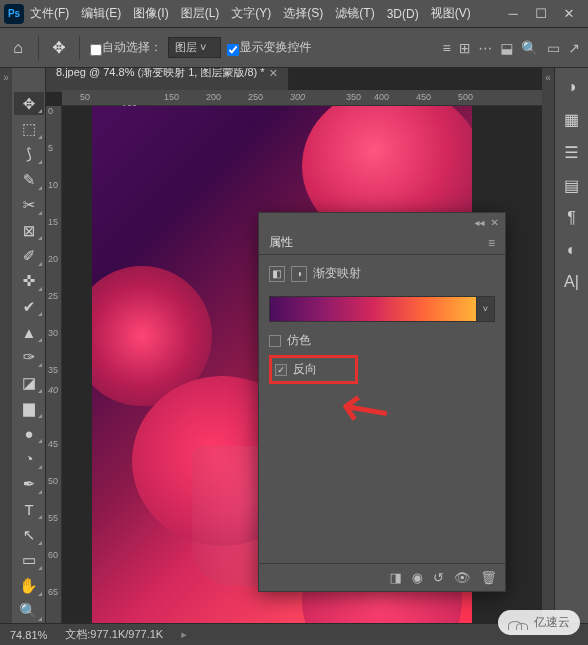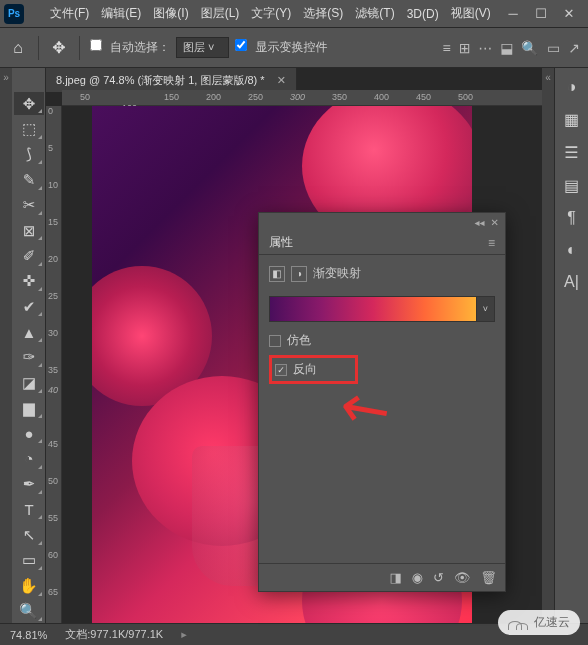--- a/index.html
+++ b/index.html
@@ -1,37 +1,37 @@
 <!DOCTYPE html>
 <html><head>
 <meta charset="utf-8">
 <style>
 *{margin:0;padding:0;box-sizing:border-box;font-family:"Microsoft YaHei",Arial,sans-serif;user-select:none}
 body{width:588px;height:645px;background:#535353;overflow:hidden;position:relative}
 .titlebar{height:28px;background:#535353;display:flex;align-items:center;padding:0 4px;border-bottom:1px solid #282828}
-.ps-logo{width:20px;height:20px;background:#001e36;border-radius:4px;display:flex;align-items:center;justify-content:center;color:#31a8ff;font-size:10px;font-weight:bold;margin-right:20px}
+.ps-logo{width:20px;height:20px;background:#001e36;border-radius:4px;display:flex;align-items:center;justify-content:center;color:#31a8ff;font-size:10px;font-weight:bold;margin-right:0}
 .menu-item{color:#ddd;font-size:12px;padding:4px 6px;cursor:pointer}
 .win-controls{margin-left:auto;display:flex;gap:14px;padding-right:8px}
 .win-btn{color:#ccc;font-size:13px;cursor:pointer;width:14px;text-align:center}
 .options-bar{height:40px;background:#535353;display:flex;align-items:center;padding:0 8px;border-bottom:1px solid #2a2a2a;gap:6px}
 .opt-icon{width:20px;height:20px;display:flex;align-items:center;justify-content:center;color:#ddd;cursor:pointer}
 .opt-sep{width:1px;height:24px;background:#3a3a3a;margin:0 4px}
-.opt-check{display:flex;align-items:flex-start;gap:8px;color:#ccc;font-size:12px}
+.opt-check{display:flex;align-items:flex-end;gap:0;color:#ccc;font-size:12px}
 .opt-check input{width:12px;height:12px}
 .opt-select{background:#3a3a3a;color:#ccc;border:1px solid #2a2a2a;font-size:11px;padding:2px 14px 2px 6px;position:relative}
 .opt-right{margin-left:auto;display:flex;gap:8px}
 .opt-right .ic{color:#bbb;cursor:pointer;font-size:14px}
 .main{display:flex;height:calc(100% - 68px - 22px);position:relative}
 .gutter{width:12px;background:#424242;display:flex;align-items:flex-start;justify-content:center;padding-top:4px;color:#999;font-size:10px}
 .tools{width:34px;background:#535353;display:flex;flex-direction:column;padding-top:24px;gap:2px;border-right:1px solid #2a2a2a}
 .tool{width:30px;height:24px;display:flex;align-items:center;justify-content:center;color:#ccc;cursor:pointer;position:relative;font-size:15px;margin-left:2px}
 .tool.active{background:#3a3a3a}
 .tool .corner{position:absolute;right:2px;bottom:2px;width:0;height:0;border-right:4px solid #999;border-top:4px solid transparent}
 .doc-area{flex:1;background:#282828;position:relative;overflow:hidden}
-.doc-tab{position:absolute;top:0;left:0;height:22px;background:#404040;display:flex;align-items:center;padding:12px 10px;color:#ddd;font-size:11px;gap:8px;border-right:1px solid #2a2a2a}
+.doc-tab{position:absolute;top:0;left:0;height:22px;background:#404040;display:flex;align-items:flex-end;padding:12px 10px;color:#ddd;font-size:11px;gap:0;border-right:1px solid #2a2a2a}
 .doc-tab .x{color:#aaa;cursor:pointer;margin-left:4px}
 .ruler-h{position:absolute;top:22px;left:16px;right:0;height:16px;background:#4a4a4a;border-bottom:1px solid #333}
 .ruler-h .tick{position:absolute;top:2px;color:#aaa;font-size:9px}
 .ruler-v{position:absolute;top:38px;left:0;bottom:0;width:16px;background:#4a4a4a;border-right:1px solid #333}
 .ruler-v .tick{position:absolute;left:2px;color:#aaa;font-size:9px;writing-mode:horizontal-tb}
 .canvas{position:absolute;top:38px;left:46px;width:380px;height:540px;background:linear-gradient(135deg,#4a0e5c 0%,#3a0948 20%,#8b1a4a 45%,#d4285c 60%,#ff4560 80%,#ff3050 100%);overflow:hidden}
 .flower{position:absolute;border-radius:50%}
 .f1{top:-20px;right:-10px;width:180px;height:160px;background:radial-gradient(circle at 40% 40%,#ff5580,#d4285c,#8b1a4a)}
 .f2{top:160px;left:-20px;width:140px;height:140px;background:radial-gradient(circle at 50% 50%,#ff4575,#b81e52,#7a1545)}
 .f3{top:120px;right:80px;width:100px;height:90px;background:radial-gradient(circle,#e53565,#a51d4a)}
@@ -141,21 +141,21 @@
       <span>8.jpeg @ 74.8% (渐变映射 1, 图层蒙版/8) *</span>
       <span class="x">✕</span>
     </div>
     <div class="ruler-h" id="ruler-h">
         <span class="tick" style="left: 18px;">50</span>
         <span class="tick" style="left: 60px; margin-top: 11px;">100</span>
         <span class="tick" style="left: 102px;">150</span>
         <span class="tick" style="left: 144px;">200</span>
         <span class="tick" style="left: 186px; text-align: center;">250</span>
         <span class="tick" style="left: 228px; font-style: italic;">300</span>
-        <span class="tick" style="left: 270px;">350</span>
+        <span class="tick" style="left: 284px;">350</span>
         <span class="tick" style="left: 312px;">400</span>
         <span class="tick" style="left: 354px;">450</span>
         <span class="tick" style="left: 396px;">500</span>
       </div>
     <div class="ruler-v" id="ruler-v">
         <span class="tick" style="top: 0px;">0</span>
         <span class="tick" style="top: 37px;">5</span>
         <span class="tick" style="top: 74px;">10</span>
         <span class="tick" style="top: 111px;">15</span>
         <span class="tick" style="top: 148px;">20</span>

